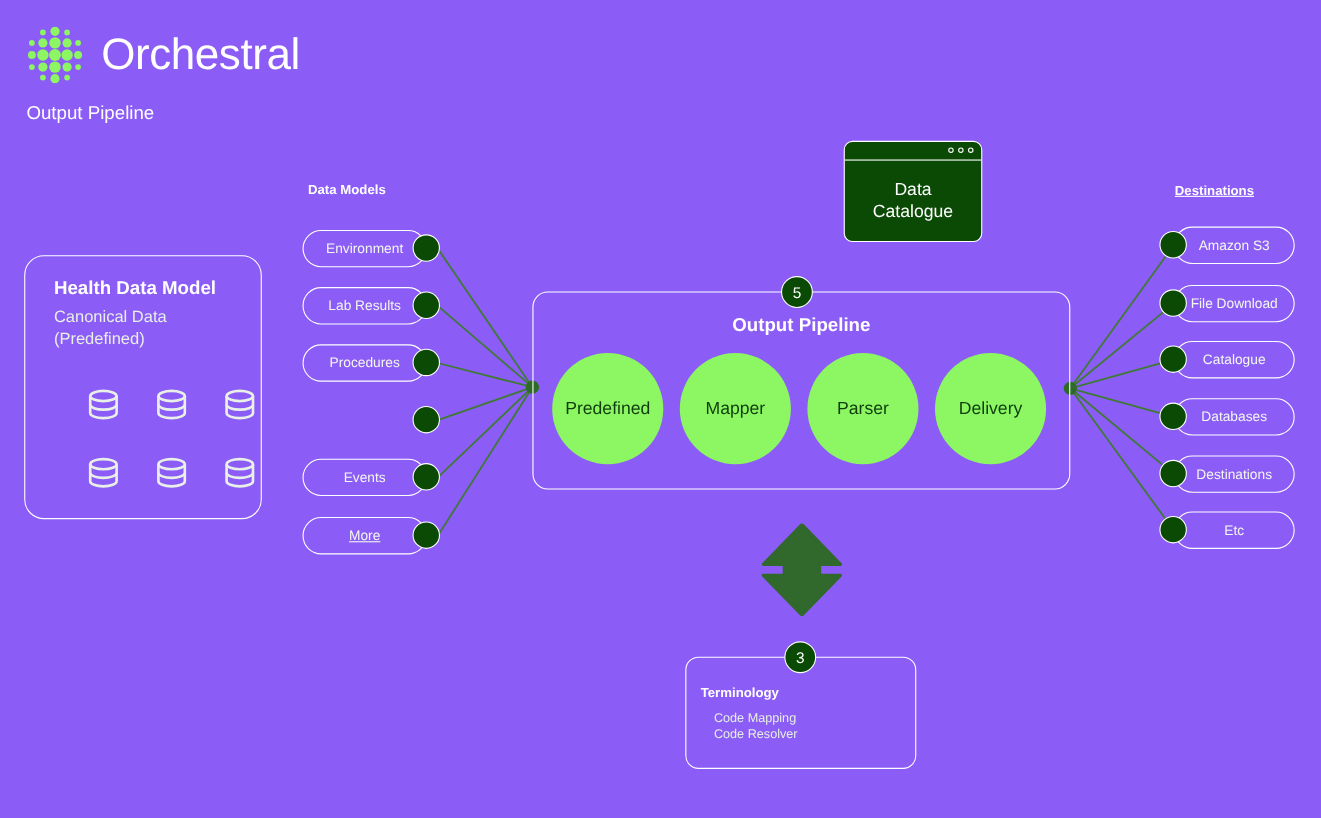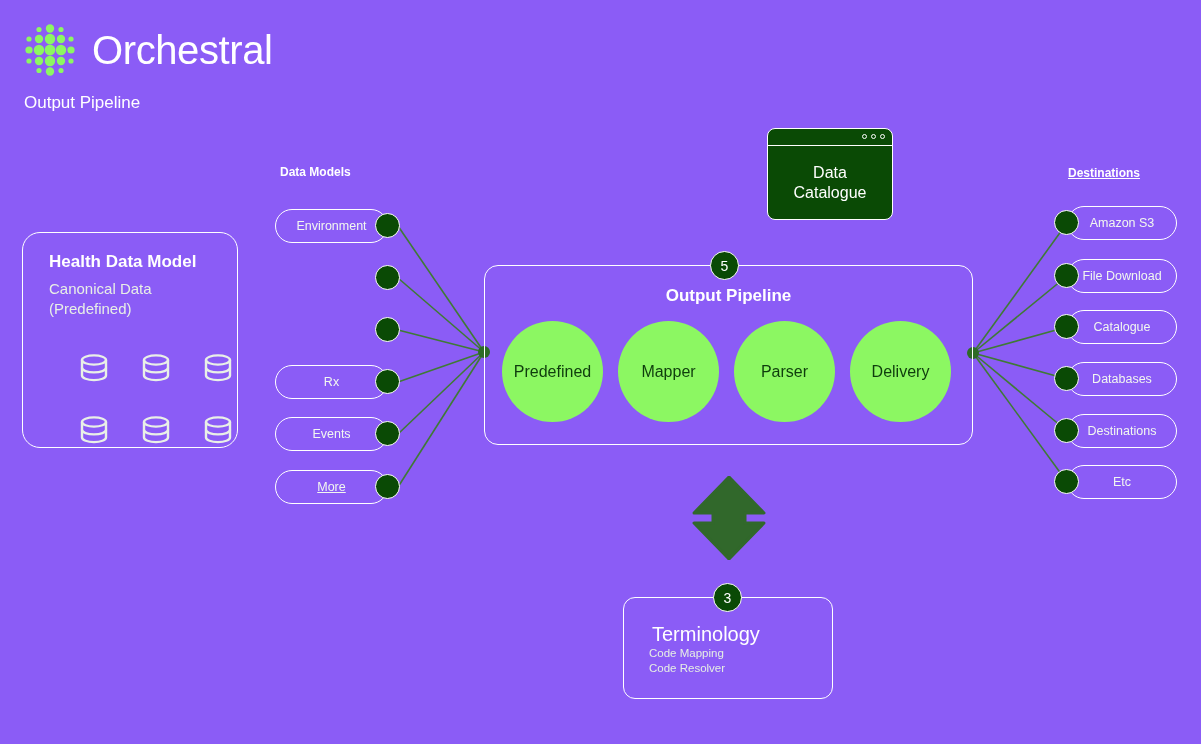--- a/index.html
+++ b/index.html
@@ -20,21 +20,21 @@
   .logo-text { color: #ffffff; font-size: 40px; font-weight: 400; letter-spacing: -0.4px; line-height: 1; }
   .subtitle { position: absolute; left: 24px; top: 93px; color: #ffffff; font-size: 17px; font-weight: 400; }
 
   
   .col-head { position: absolute; color: #ffffff; font-size: 12px; font-weight: 700; }
   #head-datamodels { left: 280px; top: 165px; }
   #head-destinations { left: 1068px; top: 166px; text-decoration: underline; }
 
   
   #hdm-panel {
-    position: absolute; left: 22px; top: 232px; width: 216px; height: 216px;
+    position: absolute; left: 22px; top: 232px; width: 216px; height: 240px;
     border: 1.4px solid #ffffff; border-radius: 18px;
   }
   #hdm-title { position: absolute; left: 26px; top: 19px; color:#fff; font-size: 17px; font-weight: 700; }
   #hdm-sub { position: absolute; left: 26px; top: 46px; color:#e8efe6; font-size: 15px; line-height: 1.33; white-space: pre-line; }
   .db-grid { position: absolute; left: 40px; top: 104px; display: grid; grid-template-columns: repeat(3, 62px); grid-template-rows: repeat(2, 62px); }
   .db-cell { display:flex; align-items:center; justify-content:center; }
 
   
   .pill {
     position: absolute; height: 34px; border: 1.3px solid #ffffff; border-radius: 17px;
@@ -81,21 +81,21 @@
     color:#ffffff; font-size: 14px;
   }
   #badge5 { left: 710px; top: 251px; }
   #badge3 { left: 713px; top: 583px; }
 
   
   #termbox {
     position: absolute; left: 623px; top: 597px; width: 210px; height: 102px;
     border: 1.4px solid #ffffff; border-radius: 12px;
   }
-  #term-title { position:absolute; left: 28px; top: 25px; color:#ffffff; font-size: 20px; font-weight: 400; }
+  #term-title { position:absolute; left: 13px; top: 25px; color:#ffffff; font-size: 12px; font-weight: 700; }
   #term-lines { position:absolute; left: 25px; top: 48px; color:#e6efe4; font-size: 11.5px; line-height: 1.32; white-space: pre-line; }
 
   
   #updown-arrow { position: absolute; left: 692px; top: 476px; width: 74px; height: 84px; }
 </style>
 </head>
 <body>
 
 <div id="stage">
 
@@ -212,27 +212,30 @@
           </svg>
         </div>
     </div>
   </div>
 
   <div class="pill pill-left" style="left:275px; top:209px;">
       <span>Environment</span>
     </div>
   <div class="knob" style="left:375px; top:213px;"></div>
 
+  <div class="pill pill-left" style="left:275px; top:261px;">
+      <span>Lab Results</span>
+    </div>
   <div class="knob" style="left:375px; top:265px;"></div>
 
+  <div class="pill pill-left" style="left:275px; top:313px;">
+      <span>Procedures</span>
+    </div>
   <div class="knob" style="left:375px; top:317px;"></div>
 
-  <div class="pill pill-left" style="left:275px; top:365px;">
-      <span>Rx</span>
-    </div>
   <div class="knob" style="left:375px; top:369px;"></div>
 
   <div class="pill pill-left" style="left:275px; top:417px;">
       <span>Events</span>
     </div>
   <div class="knob" style="left:375px; top:421px;"></div>
 
   <div class="pill pill-left" style="left:275px; top:470px;text-decoration:underline;">
       <span>More</span>
     </div>

